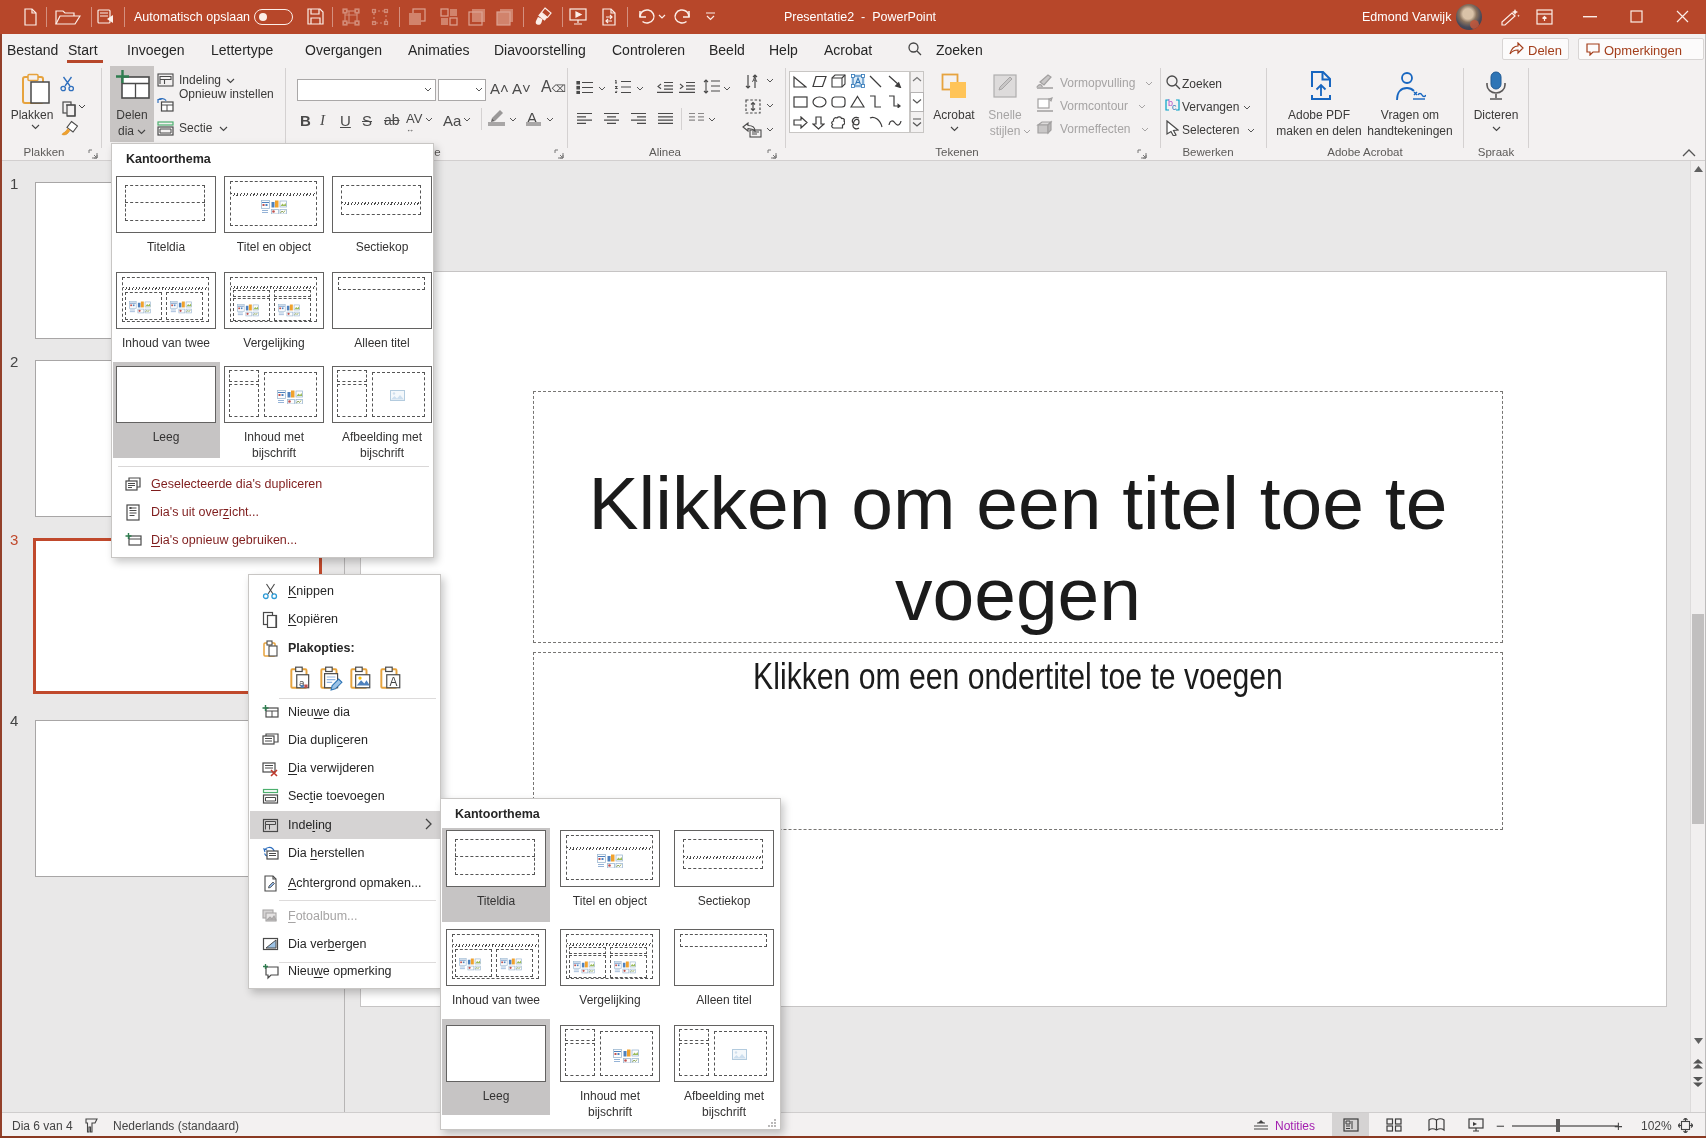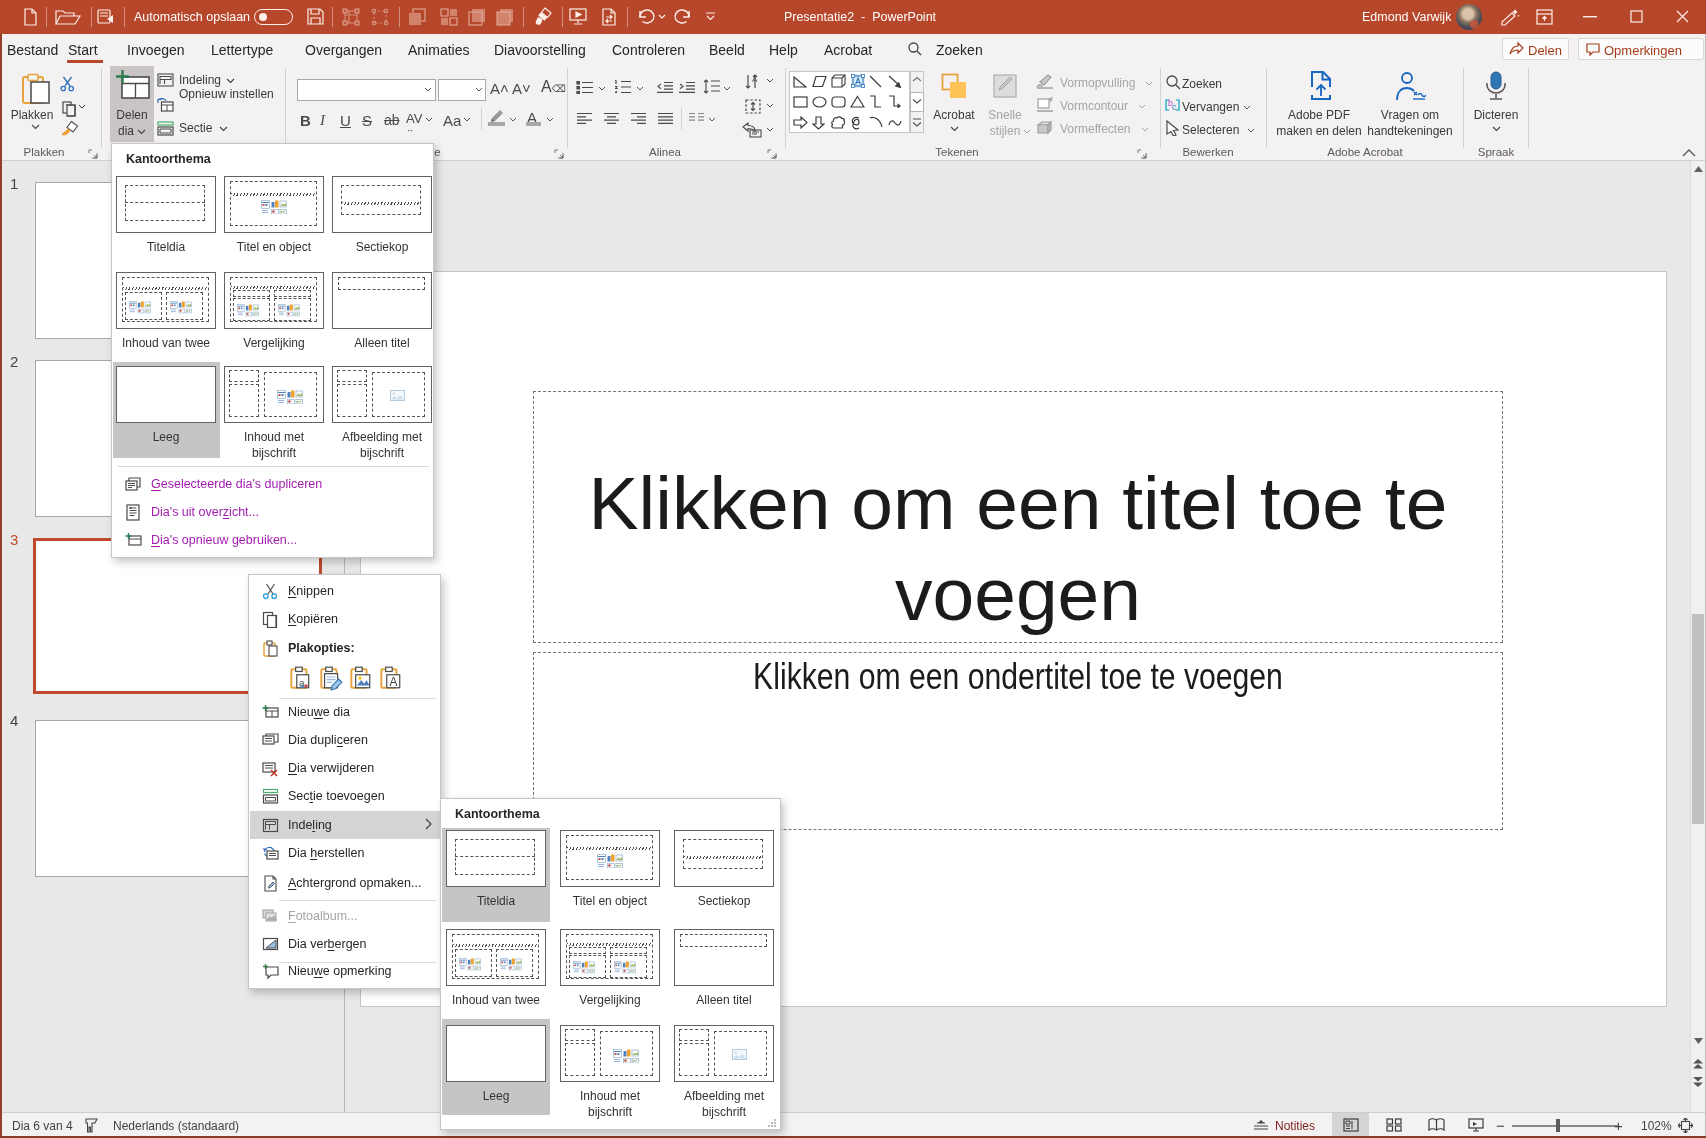--- a/index.html
+++ b/index.html
@@ -6,21 +6,21 @@
 .a{position:absolute}
 .sep{position:absolute;width:1px;background:rgba(255,255,255,.4);top:7px;height:20px}
 .rsep{position:absolute;width:1px;background:#d4d1d1;top:68px;height:78px}
 .glab{position:absolute;font-size:11.5px;color:#5c5a58;text-align:center}
 .dlg{position:absolute;width:12px;height:12px}
 .rtxt{font-size:12px;color:#3b3a39}
 .menu{position:absolute;background:#fff;border:1px solid #c8c6c4;box-shadow:3px 4px 8px rgba(0,0,0,.22)}
 .cell-lab{position:absolute;font-size:12px;color:#333232;text-align:center;line-height:15px}
 .thm{position:absolute;background:#fff;border:1px solid #636261}
 .dash{position:absolute;border:1px dashed #555}
-.mi{position:absolute;height:28px;display:flex;align-items:center;font-size:12.5px;color:#a21caf}
+.mi{position:absolute;height:28px;display:flex;align-items:center;font-size:12.5px;color:#7f1d1d}
 .mi .ic{position:absolute;left:13px;width:17px;height:17px}
 .mi .tx{position:absolute;left:39px;white-space:nowrap}
 u{text-decoration:underline;text-underline-offset:2px}
 </style></head>
 <body>
 
 <div class="a" id="titlebar" style="left:0;top:0;width:1706px;height:34px;background:#b7472a">
  <svg class="a" style="left:23px;top:8px" width="15" height="18" viewBox="0 0 15 18" fill="none" stroke="#fceee8" stroke-width="1.2">
       <path d="M2 1h7l4 4v12H2z"></path>
       <path d="M9 1v4h4"></path>
@@ -625,21 +625,21 @@
 <div class="a" id="statusbar" style="left:0;top:1112px;width:1706px;height:26px;background:#f3f1f1;border-top:1px solid #cfcdcd">
  <div class="a" style="left:12px;top:6px;font-size:12px;color:#444">Dia 6 van 4</div>
  <svg class="a" style="left:84px;top:5px" width="15" height="15" viewBox="0 0 15 15" fill="none" stroke="#444" stroke-width="1.1">
       <path d="M2 1h11l-2 4h-3v9h-1.5V9H5v5H3.5V5H2z"></path>
     </svg>
  <div class="a" style="left:113px;top:6px;font-size:12px;color:#444">Nederlands (standaard)</div>
  <svg class="a" style="left:1253px;top:6px" width="16" height="13" viewBox="0 0 16 13" fill="none" stroke="#444" stroke-width="1.2">
       <path d="M8 1l3 3H5z" fill="#444" stroke="none"></path>
       <path d="M1 7h14M1 10h14M4 4h8" stroke-width="1"></path>
     </svg>
- <div class="a" style="left:1275px;top:6px;font-size:12px;color:#7f1d1d">Notities</div>
+ <div class="a" style="left:1275px;top:6px;font-size:12px;color:#a21caf">Notities</div>
  <div class="a" style="left:1332px;top:0;width:37px;height:25px;background:#d5d3d3"></div>
  <svg class="a" style="left:1343px;top:5px" width="16" height="14" viewBox="0 0 16 14" fill="none" stroke="#3d3c3c" stroke-width="1.2">
       <rect x="1" y="1" width="14" height="12"></rect>
       <path d="M3 3h4v3H3zM3 8h4M3 10.5h4M9 3v8" stroke-width="1"></path>
     </svg>
  <svg class="a" style="left:1386px;top:5px" width="16" height="14" viewBox="0 0 16 14" fill="none" stroke="#3d3c3c" stroke-width="1.2">
       <rect x="1" y="1" width="5.5" height="5"></rect>
       <rect x="9.5" y="1" width="5.5" height="5"></rect>
       <rect x="1" y="8" width="5.5" height="5"></rect>
       <rect x="9.5" y="8" width="5.5" height="5"></rect>

